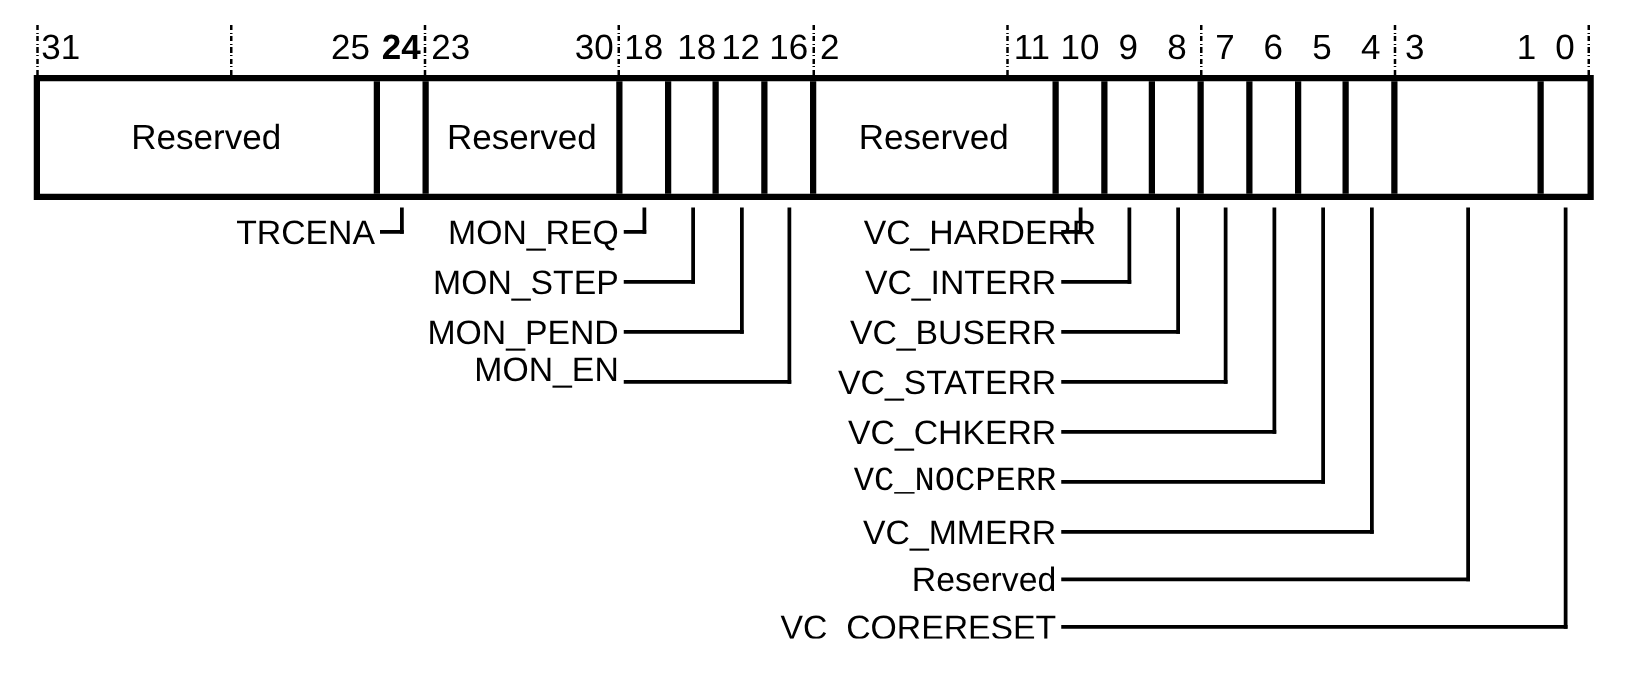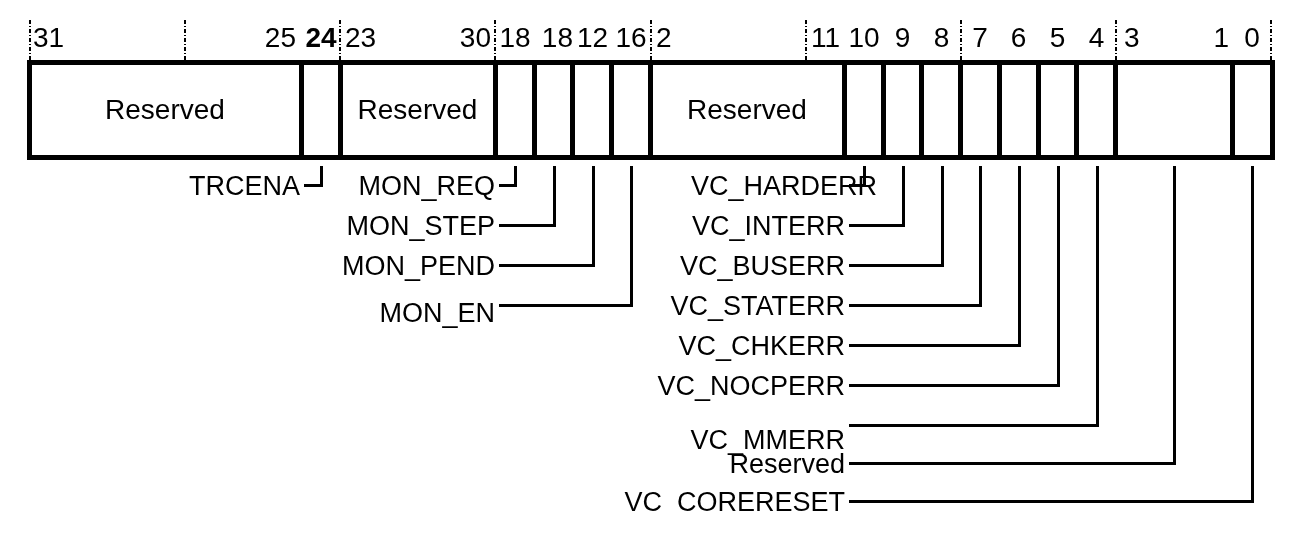--- a/index.html
+++ b/index.html
@@ -92,28 +92,28 @@
   <div class="abs divider" style="left:1230px;top:65px;height:90px;"></div>
 
   <div class="abs celltext" style="left:30px;top:62px;width:270px;">Reserved</div>
   <div class="abs celltext" style="left:341px;top:62px;width:153px;">Reserved</div>
   <div class="abs celltext" style="left:651px;top:62px;width:192px;">Reserved</div>
 
   <div class="abs lbl" style="left:140px;top:169px;width:160px;">TRCENA</div>
   <div class="abs lbl" style="left:295px;top:169px;width:200px;">MON_REQ</div>
   <div class="abs lbl" style="left:295px;top:209px;width:200px;">MON_STEP</div>
   <div class="abs lbl" style="left:295px;top:249px;width:200px;">MON_PEND</div>
-  <div class="abs lbl" style="left:295px;top:296px;width:200px;">MON_EN</div>
+  <div class="abs lbl" style="left:295px;top:279px;width:200px;">MON_EN</div>
   <div class="abs lbl" style="left:622px;top:169px;width:255px;">VC_HARDERR</div>
   <div class="abs lbl" style="left:590px;top:209px;width:255px;">VC_INTERR</div>
   <div class="abs lbl" style="left:590px;top:249px;width:255px;">VC_BUSERR</div>
   <div class="abs lbl" style="left:590px;top:289px;width:255px;">VC_STATERR</div>
   <div class="abs lbl" style="left:590px;top:329px;width:255px;">VC_CHKERR</div>
-  <div class="abs lbl" style="left:590px;top:369px;width:255px;">VC_NOCPERR</div>
-  <div class="abs lbl" style="left:590px;top:409px;width:255px;margin-top:14px;">VC_MMERR</div>
+  <div class="abs lbl" style="left:590px;top:369px;width:255px;font-family:Liberation Mono, monospace;">VC_NOCPERR</div>
+  <div class="abs lbl" style="left:590px;top:409px;width:255px;">VC_MMERR</div>
   <div class="abs lbl" style="left:590px;top:447px;width:255px;">Reserved</div>
   <div class="abs lbl" style="left:590px;top:485px;width:255px;">VC_CORERESET</div>
 
   <div class="abs hline" style="left:304px;top:184px;width:19px;"></div>
   <div class="abs hline" style="left:499px;top:184px;width:18px;"></div>
   <div class="abs hline" style="left:499px;top:224px;width:57px;"></div>
   <div class="abs hline" style="left:499px;top:264px;width:96px;"></div>
   <div class="abs hline" style="left:499px;top:304px;width:134px;"></div>
   <div class="abs hline" style="left:849px;top:184px;width:17px;"></div>
   <div class="abs hline" style="left:849px;top:224px;width:56px;"></div>

